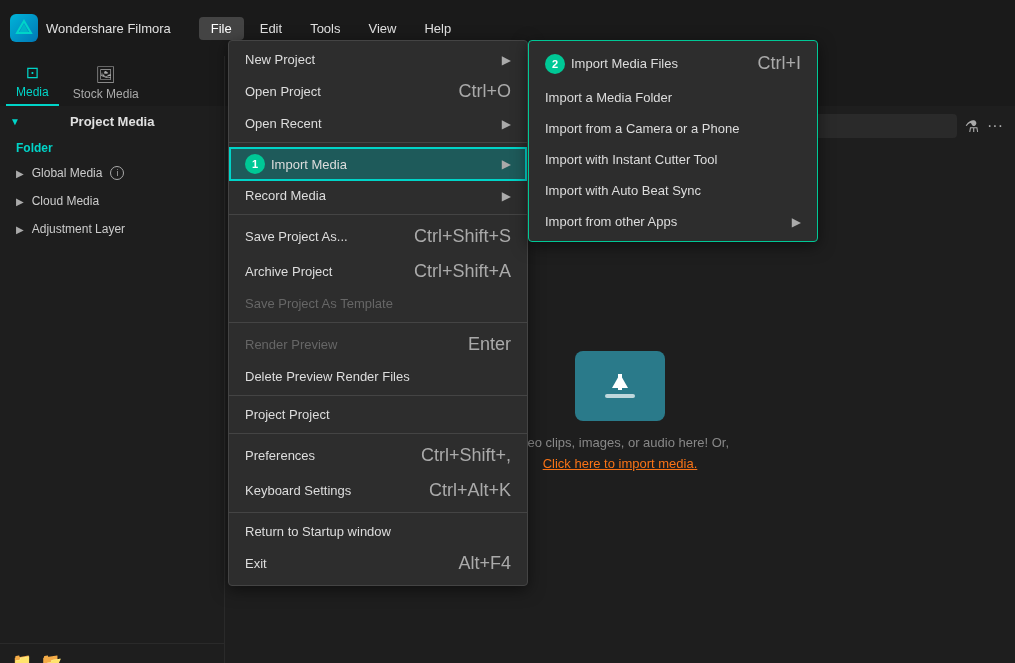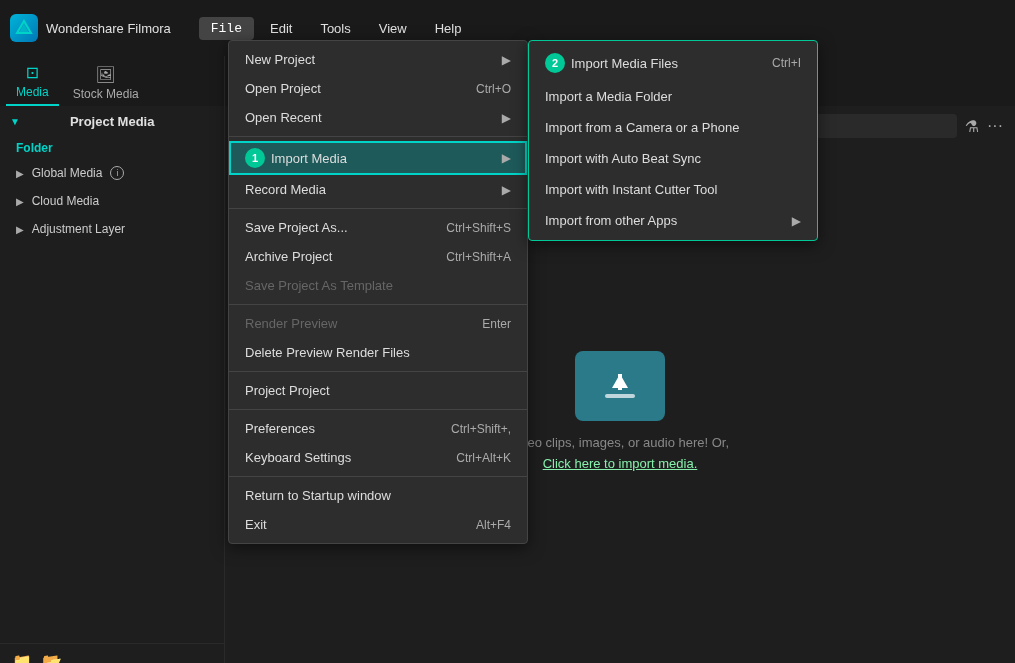--- a/index.html
+++ b/index.html
@@ -50,21 +50,20 @@
     .menu-item {
       padding: 4px 12px;
       border-radius: 4px;
       cursor: pointer;
       color: #e0e0e0;
       font-size: 13px;
     }
     .menu-item.file-active {
       background: #444;
       color: #fff;
-      font-family: Liberation Mono, monospace;
     }
 
     
     .main-layout {
       display: flex;
       height: calc(663px - 40px);
     }
 
     
     .left-panel {
@@ -243,21 +242,21 @@
       font-size: 28px;
       color: #fff;
     }
     .import-text {
       text-align: center;
       color: #888;
       font-size: 13px;
       line-height: 1.6;
     }
     .import-link {
-      color: #86efac;
+      color: #f97316;
       text-decoration: underline;
       cursor: pointer;
     }
 
     
     .file-dropdown {
       position: absolute;
       top: 40px;
       left: 228px;
       width: 300px;
@@ -285,21 +284,21 @@
       outline: 2px solid #00d4c8;
       outline-offset: -2px;
     }
     .dropdown-item.disabled {
       color: #666;
       cursor: default;
       align-items: center;
     }
     .dropdown-shortcut {
       color: #aaa;
-      font-size: 12px;
+      font-size: 18px;
     }
     .dropdown-arrow {
       color: #aaa;
       font-size: 12px;
     }
     .dropdown-separator {
       height: 1px;
       background: #444;
       margin: 4px 0;
     }
@@ -525,22 +524,22 @@
     </div>
     <span class="dropdown-shortcut">Ctrl+I</span>
   </div>
   <div class="submenu-item">
     <span>Import a Media Folder</span>
   </div>
   <div class="submenu-item">
     <span>Import from a Camera or a Phone</span>
   </div>
   <div class="submenu-item">
+    <span>Import with Instant Cutter Tool</span>
+  </div>
+  <div class="submenu-item">
     <span>Import with Auto Beat Sync</span>
-  </div>
-  <div class="submenu-item">
-    <span>Import with Instant Cutter Tool</span>
   </div>
   <div class="submenu-item">
     <span>Import from other Apps</span>
     <span class="dropdown-arrow">▶</span>
   </div>
 </div>
 
 </body></html>

